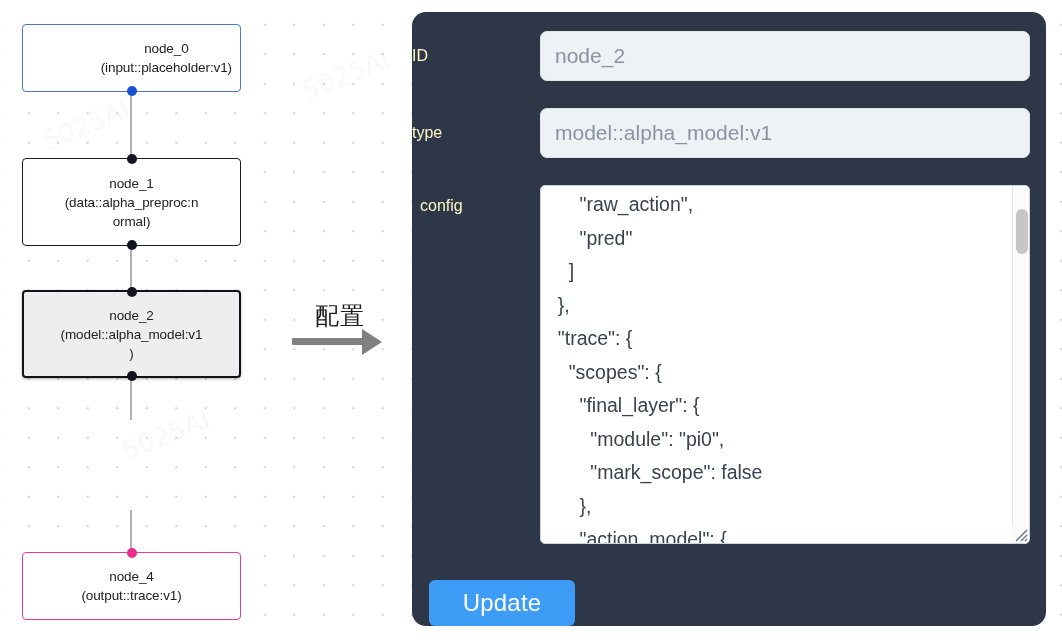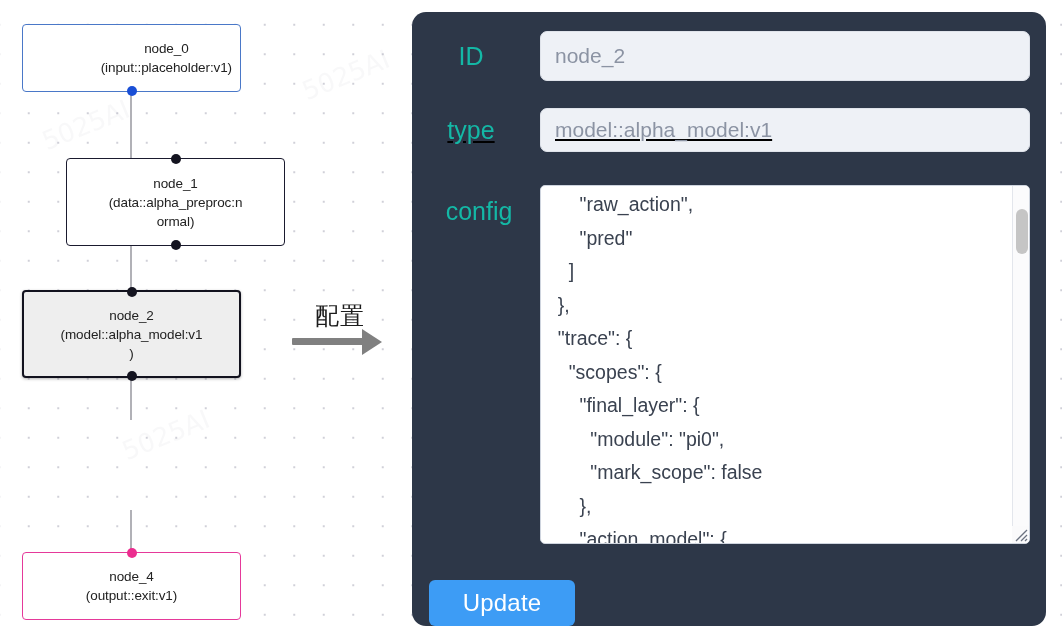--- a/index.html
+++ b/index.html
@@ -24,21 +24,21 @@
     border-radius:4px;
     display:flex;align-items:center;justify-content:center;
     text-align:center;
     font-size:13.5px;line-height:19px;color:#222222;
     padding:4px 8px;
     background:#ffffff;
     letter-spacing:-0.1px;
   }
   .node .nlabel{white-space:pre-line;word-break:break-all;}
   .node-input{border:1.6px solid #4a78c8;box-shadow:0 0 0 0 rgba(0,0,0,0);justify-content:flex-end;}
-  .node-default{border:1.6px solid #1a1a2e;margin-left:44px;}
+  .node-default{border:1.6px solid #1a1a2e;}
   .node-selected{
     border:2.2px solid #12121e;background:#eeeeee;
     box-shadow:0 1px 3px rgba(0,0,0,0.30);
   }
   .node-output{border:1.8px solid #e5399a;}
 
   
   .handle{
     position:absolute;width:10px;height:10px;border-radius:50%;
     left:50%;margin-left:-5px;
@@ -71,21 +71,21 @@
   }
 
   
   #config-panel{
     position:absolute;left:412px;top:12px;width:634px;height:614px;
     background:#2d3748;border-radius:14px;
     box-sizing:border-box;
   }
   .field-row{position:absolute;display:flex;align-items:center;}
   .field-label{
-    color:#14b8a6;font-size:25px;text-align:center;
+    color:#fef9c3;font-size:16px;text-align:left;
     font-family:"Liberation Sans","DejaVu Sans",sans-serif;
   }
   .field-input{
     box-sizing:border-box;
     background:#eef1f6;border:1px solid #dfe3ea;border-radius:7px;
     color:#8b93a3;font-size:21px;
     padding:8px 14px;outline:none;
     font-family:"Liberation Sans","DejaVu Sans",sans-serif;
   }
 
@@ -172,41 +172,41 @@
     <div class="nlabel">node_2
 (model::alpha_model:v1
 )</div>
     <div class="handle handle-src h-dark"></div>
   </div>
 
 
   <div class="node node-output" style="left:22px;top:552px;width:219px;height:68px;">
     <div class="handle handle-tgt h-pink"></div>
     <div class="nlabel">node_4
-(output::exit:v1)</div>
+(output::trace:v1)</div>
 
   </div>
 
   <div id="transition-group" style="left:290px;top:300px;width:100px;height:60px;">
     <div id="transition-label">配置</div>
     <div class="arrow-shaft" style="left:2px;top:38px;width:72px;"></div>
     <div class="arrow-head" style="left:72px;top:28.5px;"></div>
   </div>
 </div>
 
 <div id="config-panel">
 
   <div class="field-row" style="left:0px;top:19px;width:618px;">
     <div class="field-label" style="width:118px;">ID</div>
     <input class="field-input" readonly="" style="margin-left: 10px; width: 490px; height: 50px;" value="node_2">
   </div>
 
-  <div class="field-row" style="left:0px;top:96px;width:618px;text-decoration:underline;">
+  <div class="field-row" style="left:0px;top:96px;width:618px;">
     <div class="field-label" style="width:118px;">type</div>
-    <input class="field-input" readonly="" style="margin-left: 10px; width: 490px; height: 44px;" value="model::alpha_model:v1">
+    <input class="field-input" readonly="" style="margin-left: 10px; width: 490px; height: 50px;" value="model::alpha_model:v1">
   </div>
 
   <div class="field-label" style="position:absolute;left:8px;top:185px;width:118px;">config</div>
 </div>
 
 <div id="config-textarea-wrap">
   <textarea id="config-textarea" spellcheck="false" style="">      "raw_action",
       "pred"
     ]
   },

